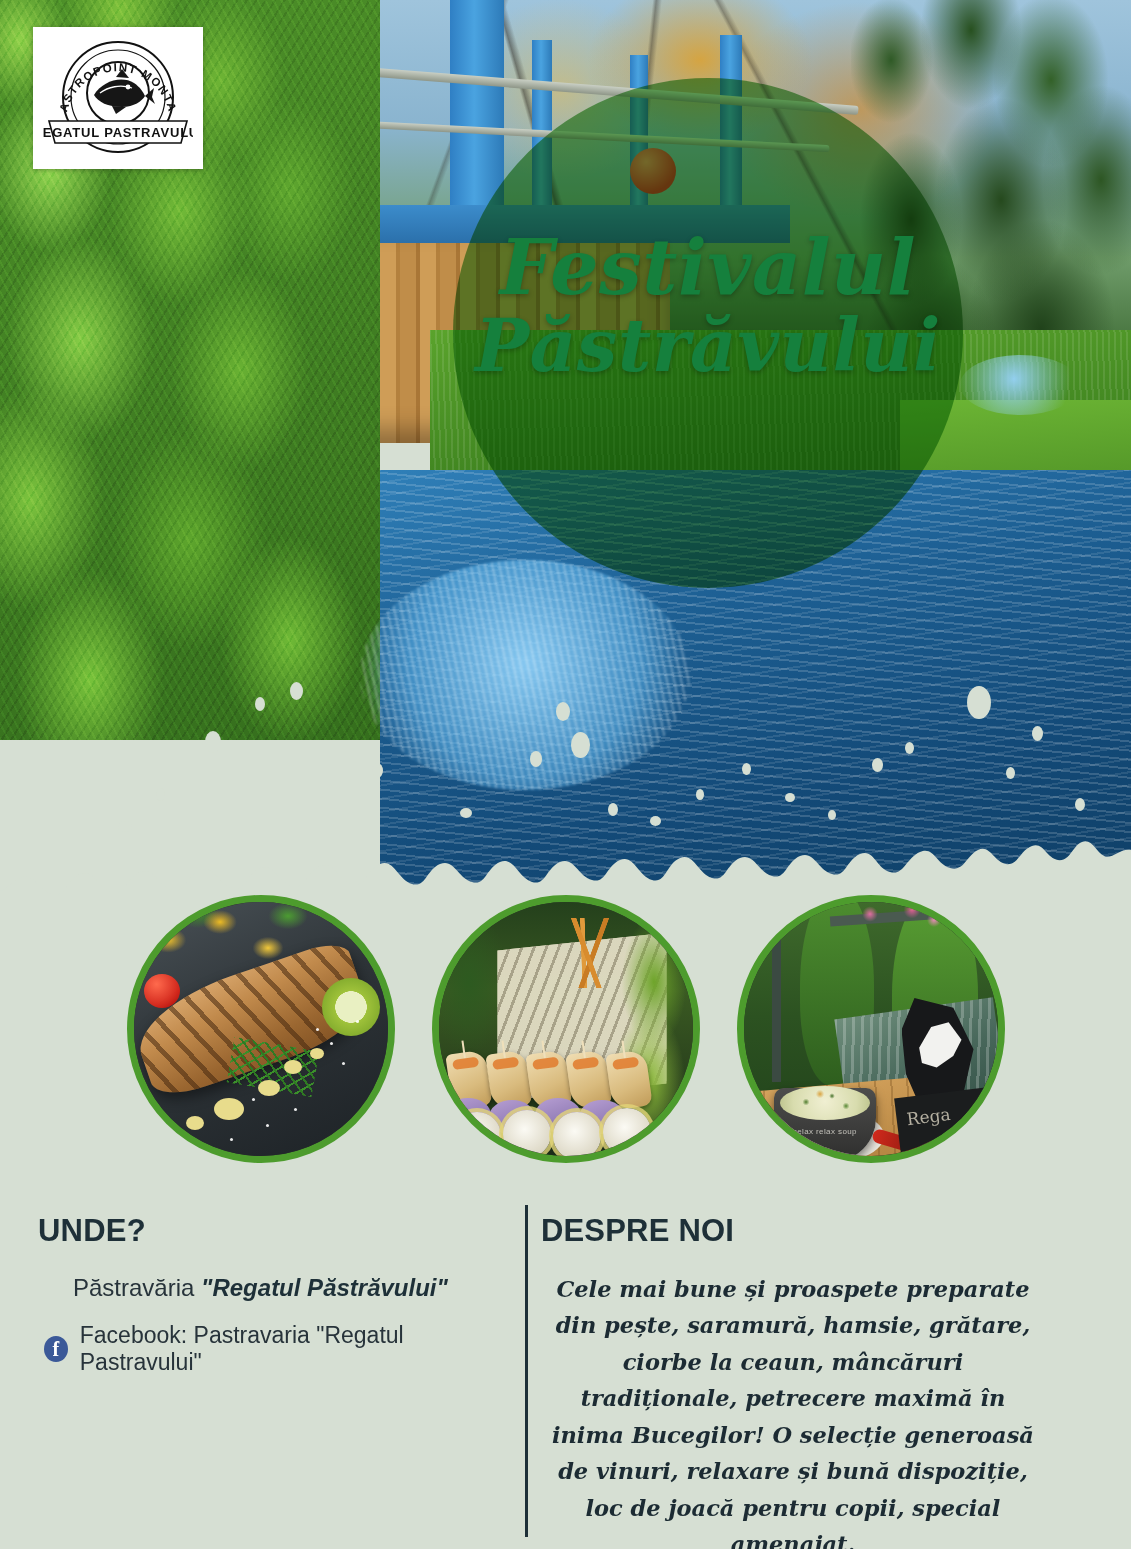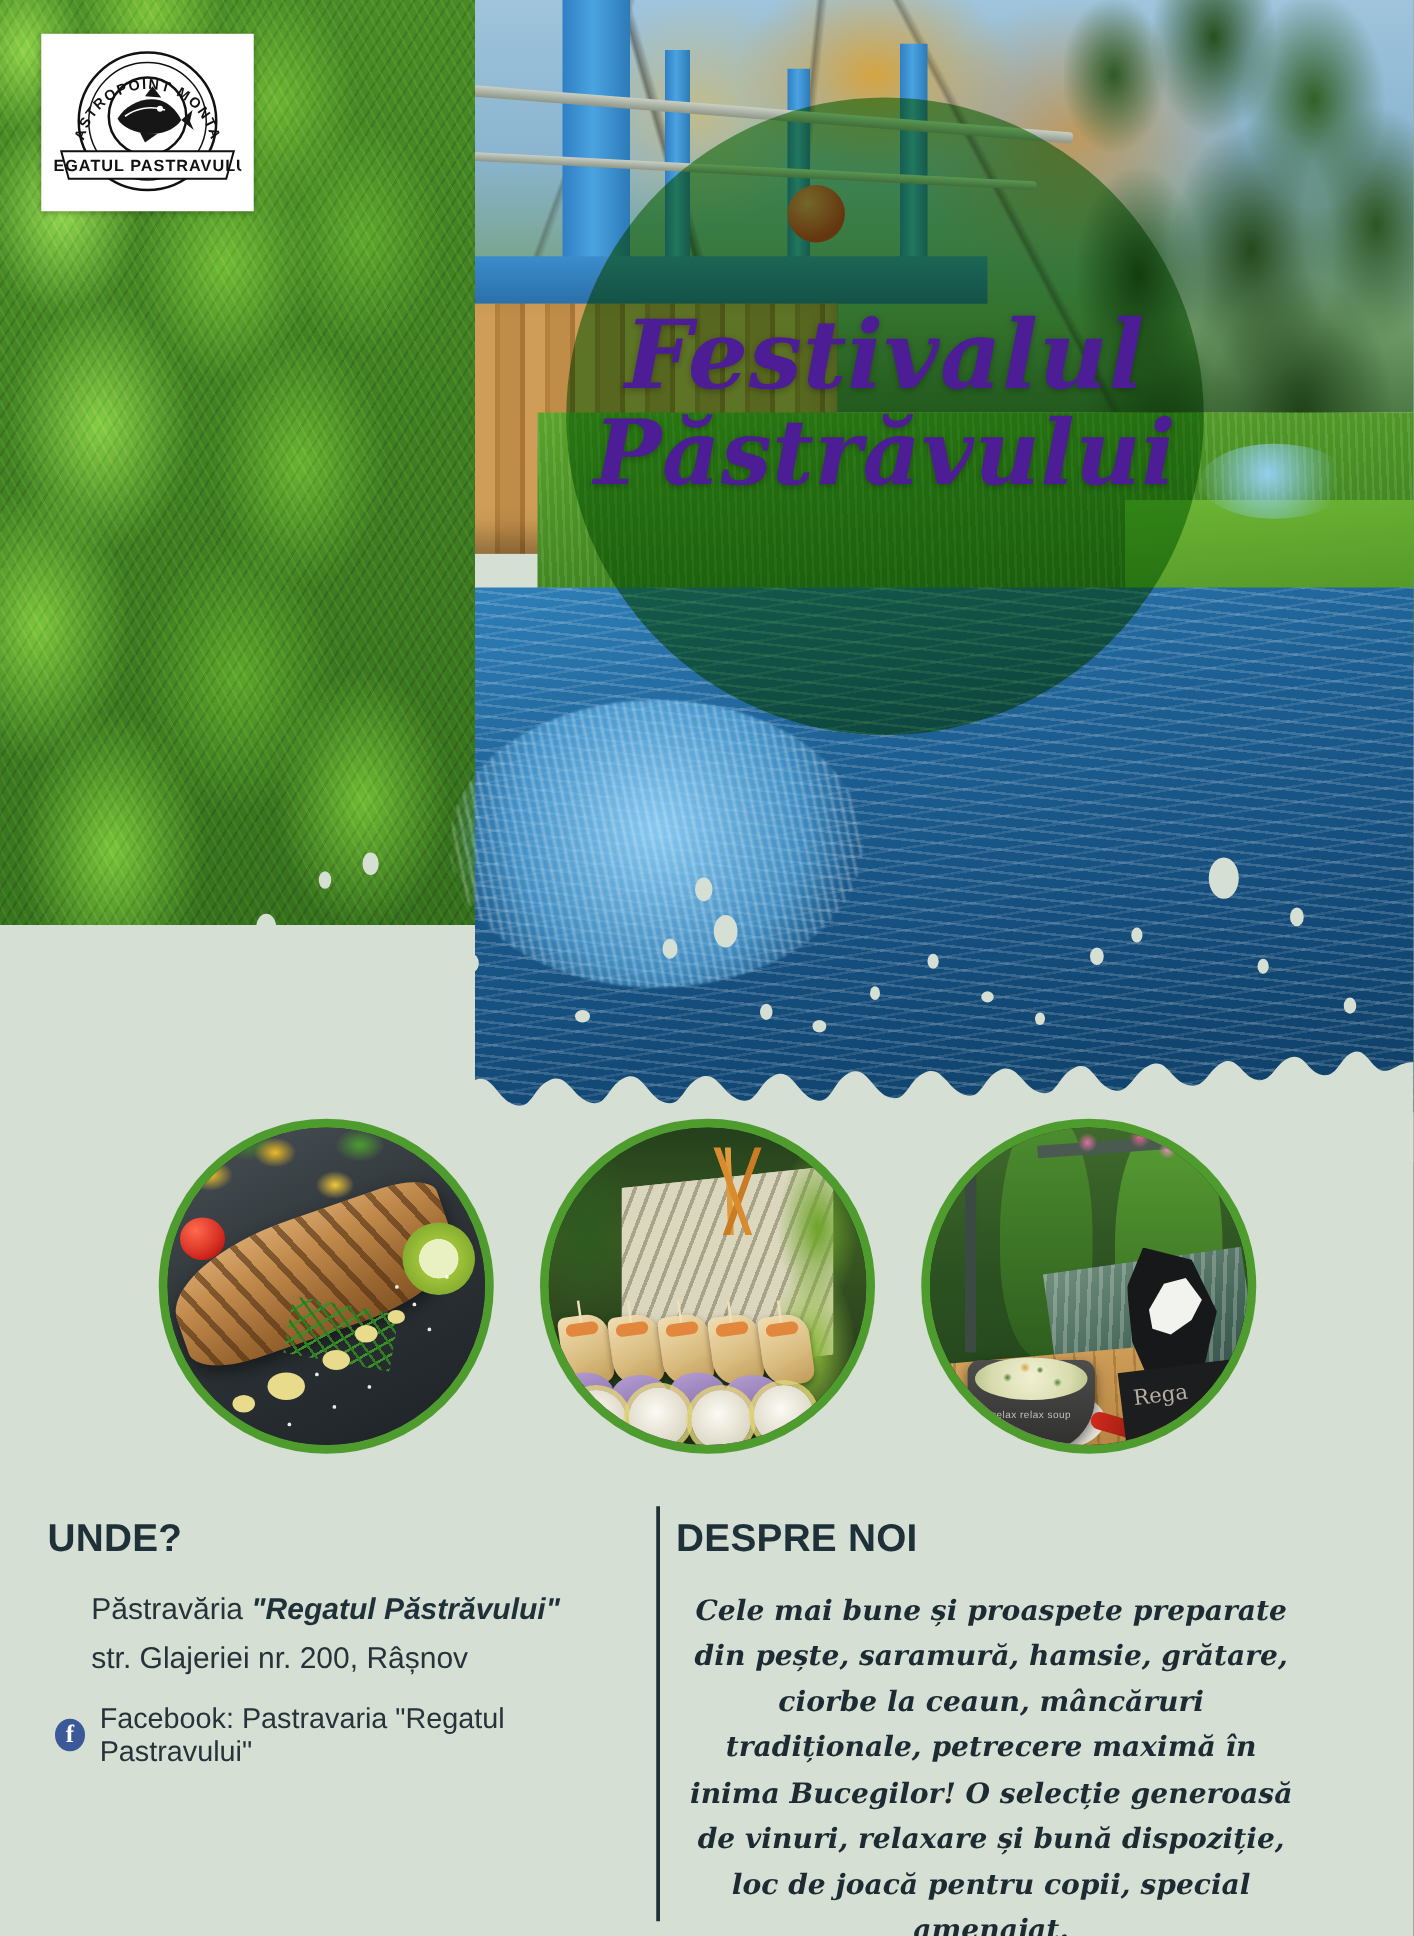--- a/index.html
+++ b/index.html
@@ -151,24 +151,24 @@
   }
 
   
   .title-circle{
     position:absolute; left:453px; top:78px;
     width:510px; height:510px; border-radius:50%;
     background:rgba(43,150,30,.66);
     mix-blend-mode:multiply;
   }
   .title-block{
-    position:absolute; left:453px; top:78px;
+    position:absolute; left:453px; top:62px;
     width:510px; height:510px;
     display:flex; flex-direction:column; align-items:center; justify-content:center;
-    text-align:center; color:#4c1d95;
+    text-align:center; color:#15803d;
     font-family:"DejaVu Serif", serif;
     font-style:italic;
     text-shadow:0 2px 5px rgba(0,0,0,.28);
   }
   .title-line1{ font-size:76px; line-height:1.02; font-weight:700; letter-spacing:.5px; }
   .title-line2{ font-size:72px; line-height:1.08; font-weight:700; letter-spacing:.5px; margin-bottom:20px;}
   .title-dates{ font-size:56px; line-height:1.12; font-weight:400; }
   .title-year{ font-size:56px; line-height:1.12; font-weight:400; }
 
   
@@ -650,21 +650,20 @@
   </div>
 
   <div class="divider"></div>
 
   <div class="info">
 
     <div class="col-left">
       <div class="h2">UNDE?</div>
       <div class="where-lines">
         <p><span>Păstravăria </span><b>"Regatul Păstrăvului"</b></p>
-        <p>str. Glajeriei nr. 200, Râșnov</p>
       </div>
 
       <div class="contact-list">
         <div class="contact-row">
           <span class="ico-fb"></span>
           <span class="txt">Facebook: Pastravaria "Regatul Pastravului"</span>
         </div>
       </div>
     </div>
 

